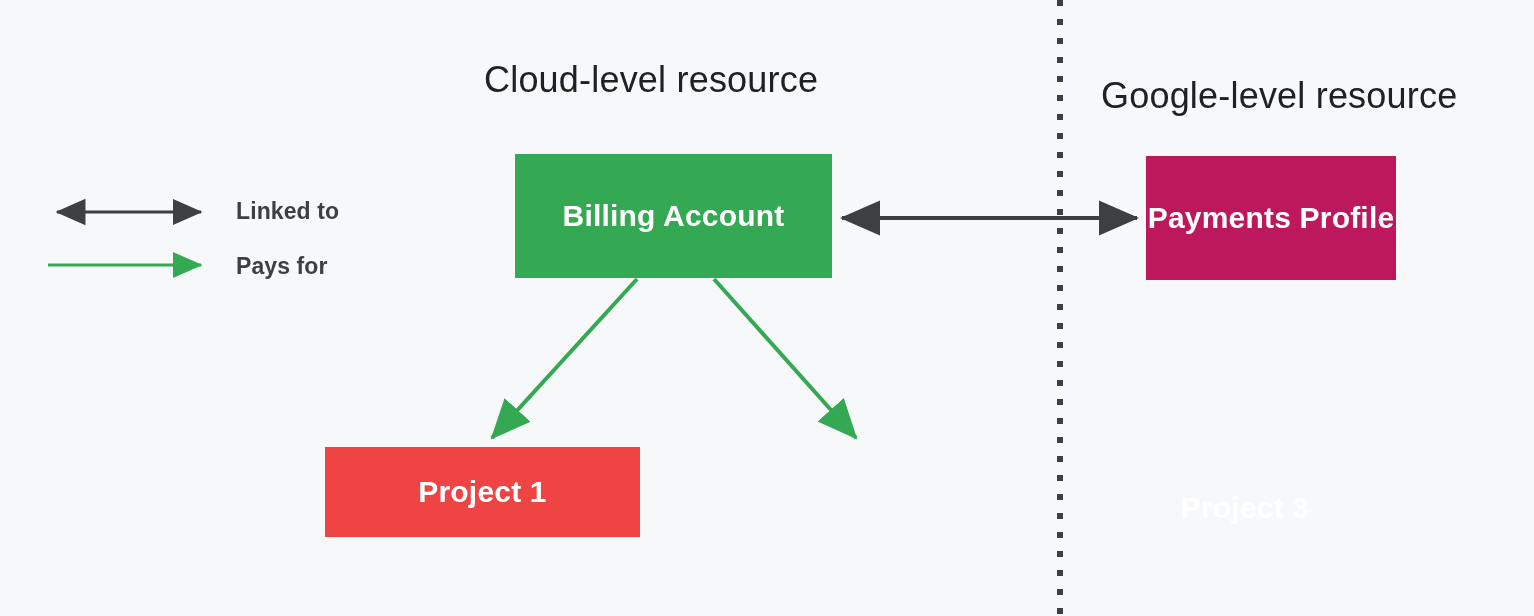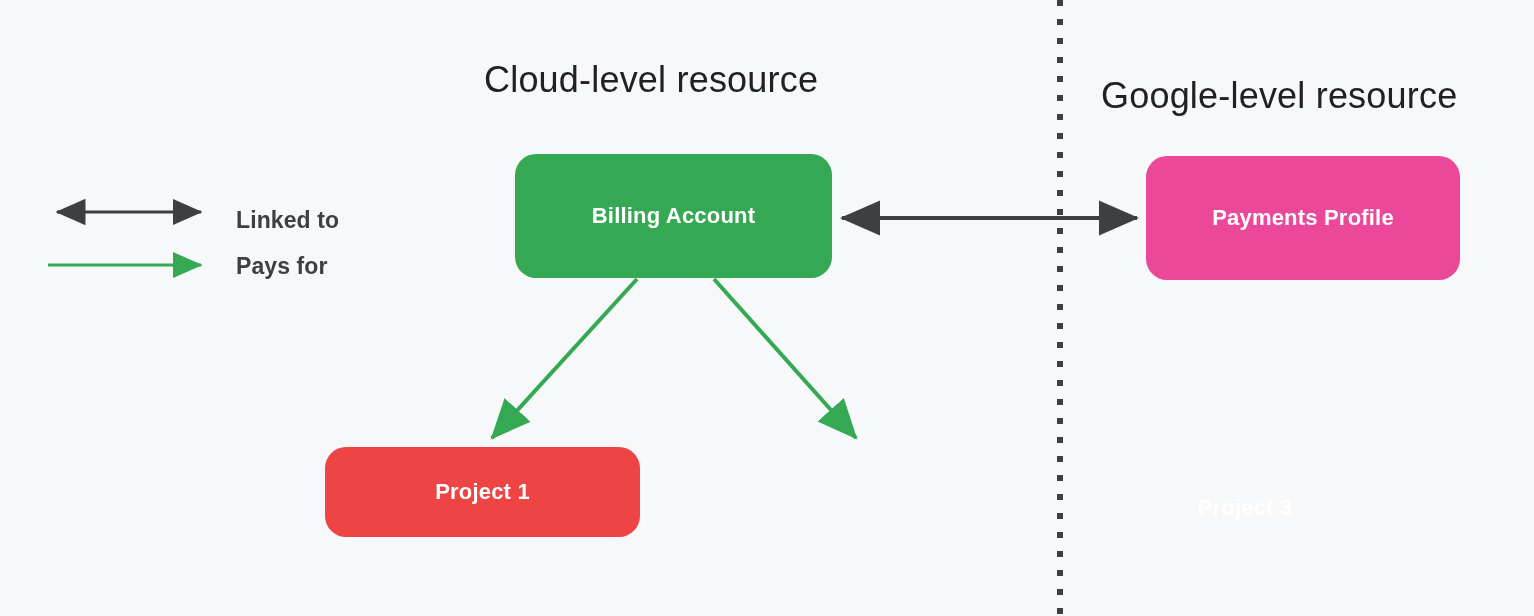--- a/index.html
+++ b/index.html
@@ -41,39 +41,38 @@
     left: 1101px;
     top: 59px;
     margin-top: 16px;
   }
   .node-box {
     position: absolute;
     display: flex;
     align-items: center;
     justify-content: center;
     color: #ffffff;
-    font-size: 22px;
+    font-size: 30px;
     font-weight: 700;
     letter-spacing: 0.2px;
     white-space: nowrap;
-    border-radius: 21px;
   }
   #node-billing-account {
     left: 515px;
     top: 154px;
     width: 317px;
     height: 124px;
     background: #34a853;
   }
   #node-payments-profile {
     left: 1146px;
     top: 156px;
-    width: 314px;
+    width: 250px;
     height: 124px;
-    background: #ec4899;
+    background: #be185d;
   }
   #node-project-1 {
     left: 325px;
     top: 447px;
     width: 315px;
     height: 90px;
     background: #ef4444;
   }
   #node-project-2 {
     left: 706px;
@@ -94,21 +93,20 @@
     position: absolute;
     font-size: 23px;
     font-weight: 700;
     color: #3c4043;
     white-space: nowrap;
     letter-spacing: 0.1px;
   }
   #legend-label-linked {
     left: 236px;
     top: 198px;
-    margin-top: 9px;
   }
   #legend-label-pays {
     left: 236px;
     top: 253px;
   }
 </style>
 </head>
 <body>
 
 <div id="diagram">

